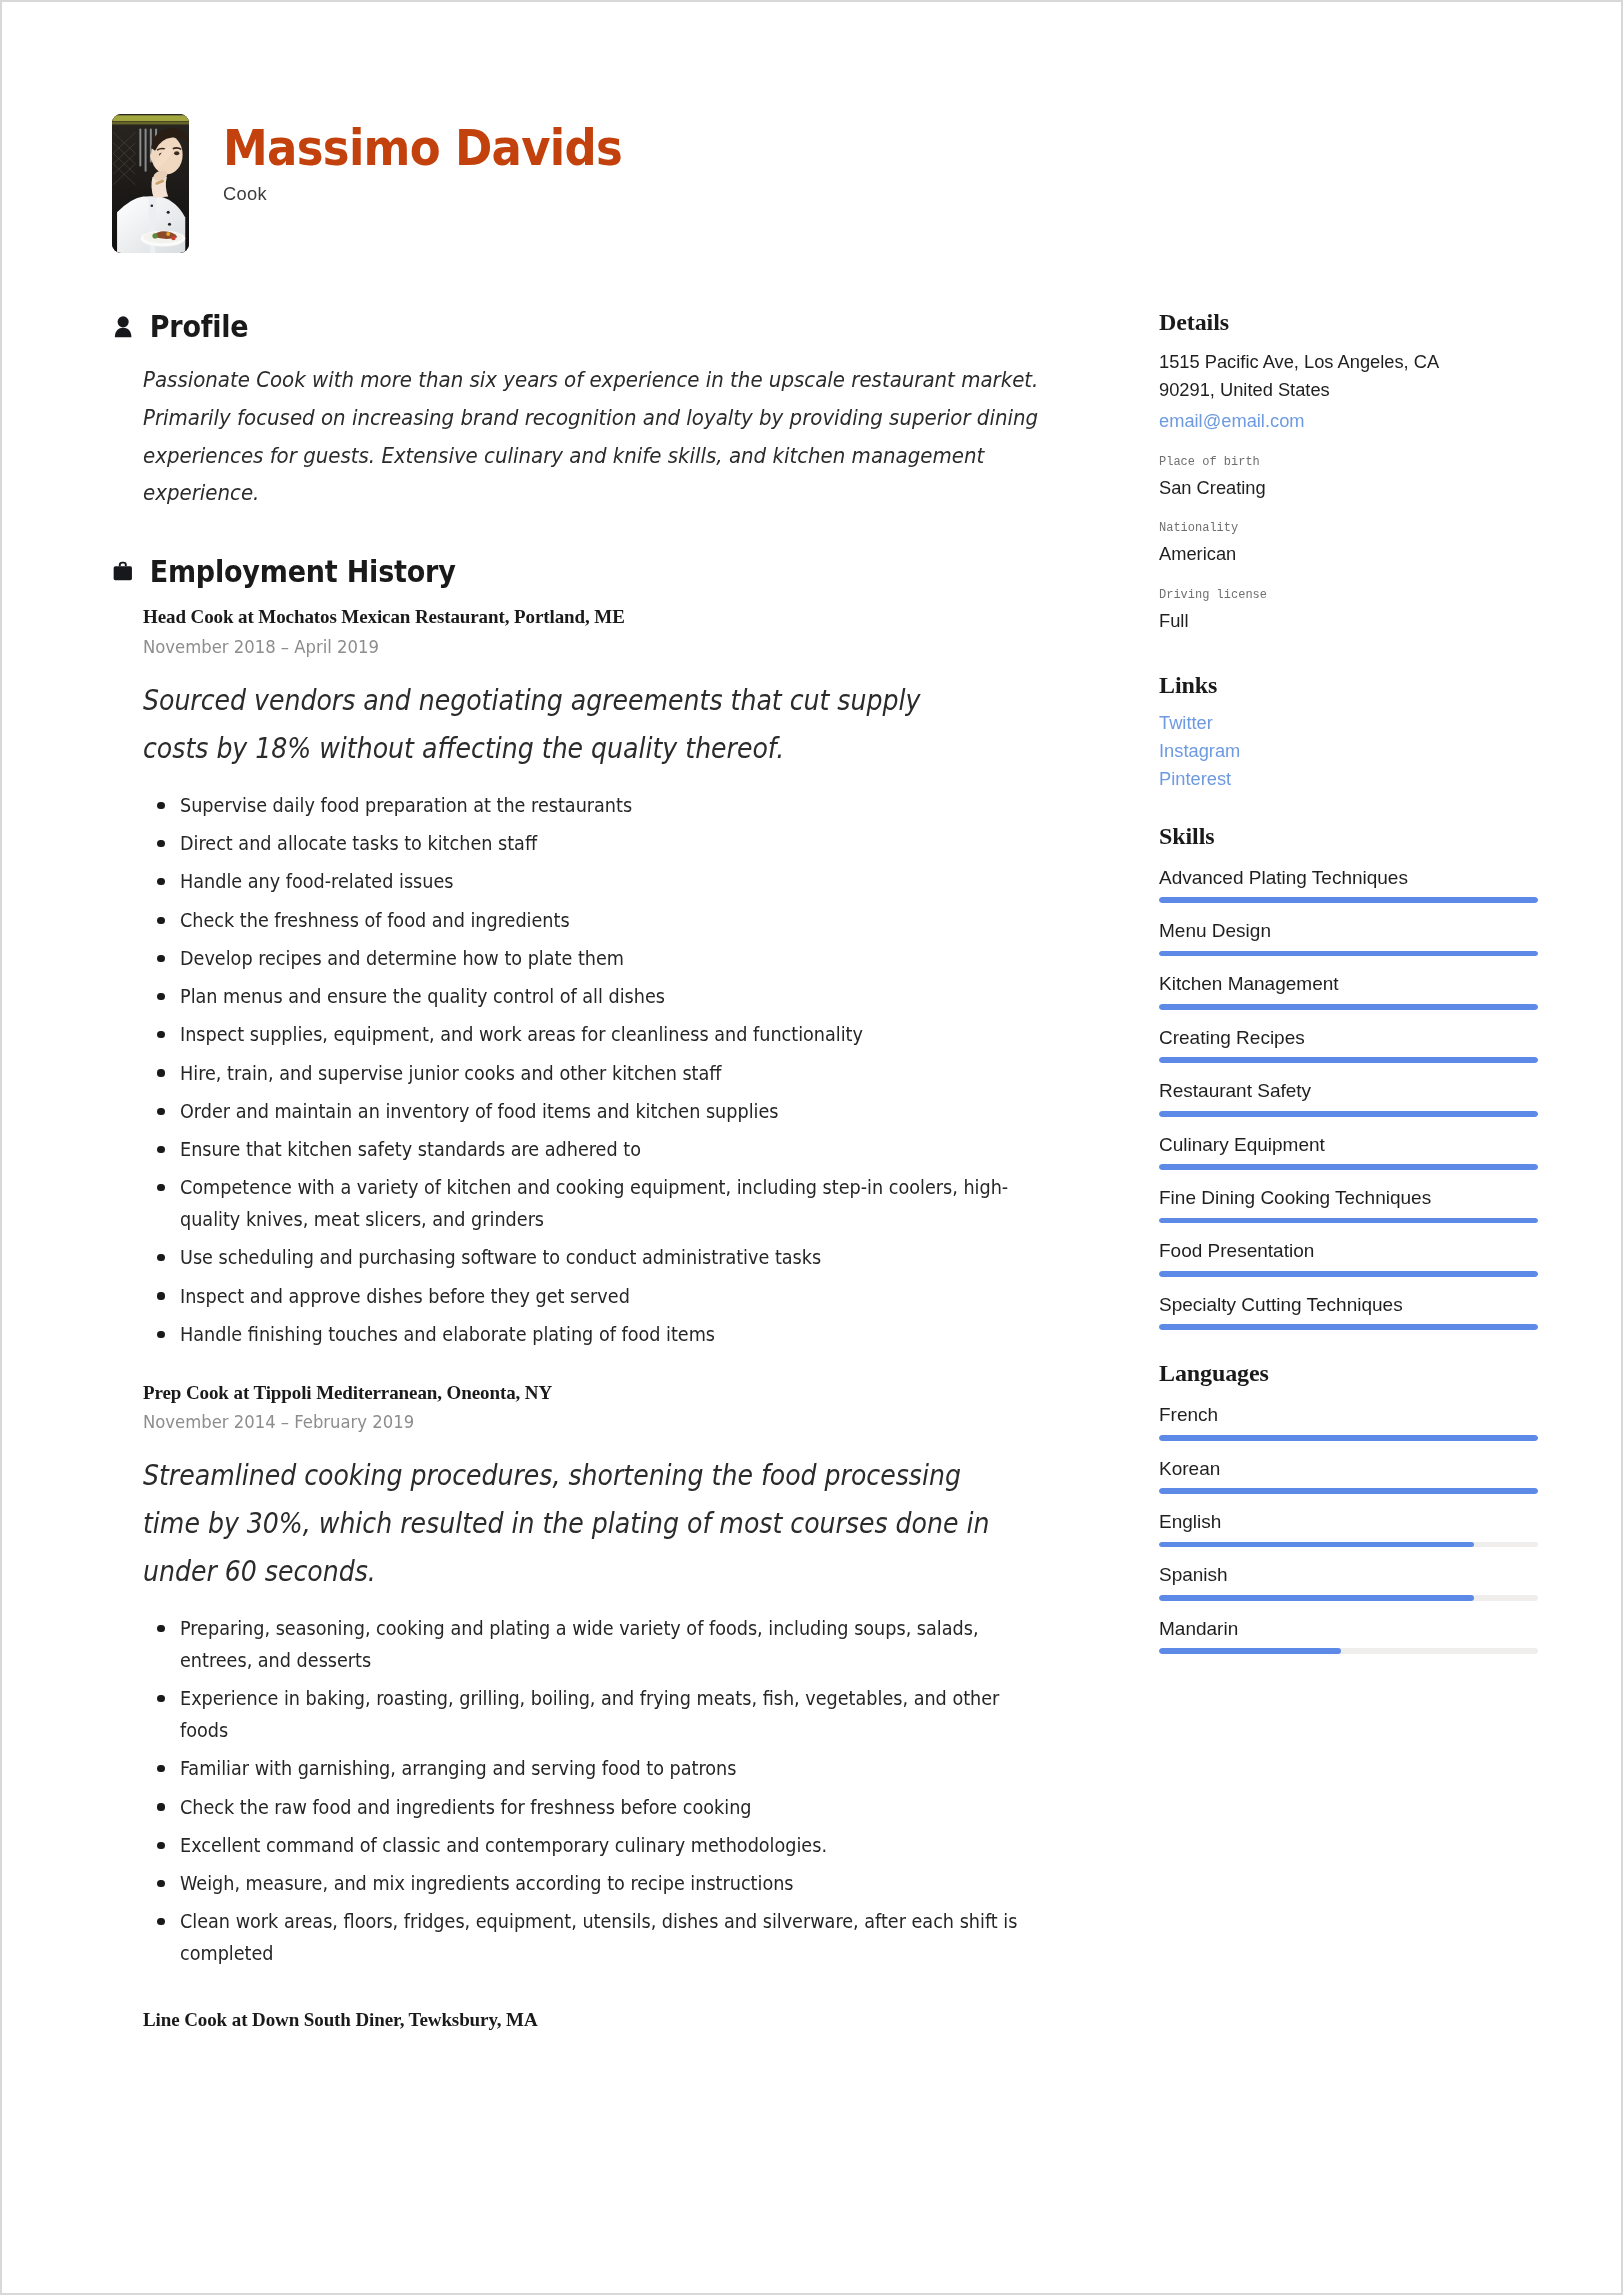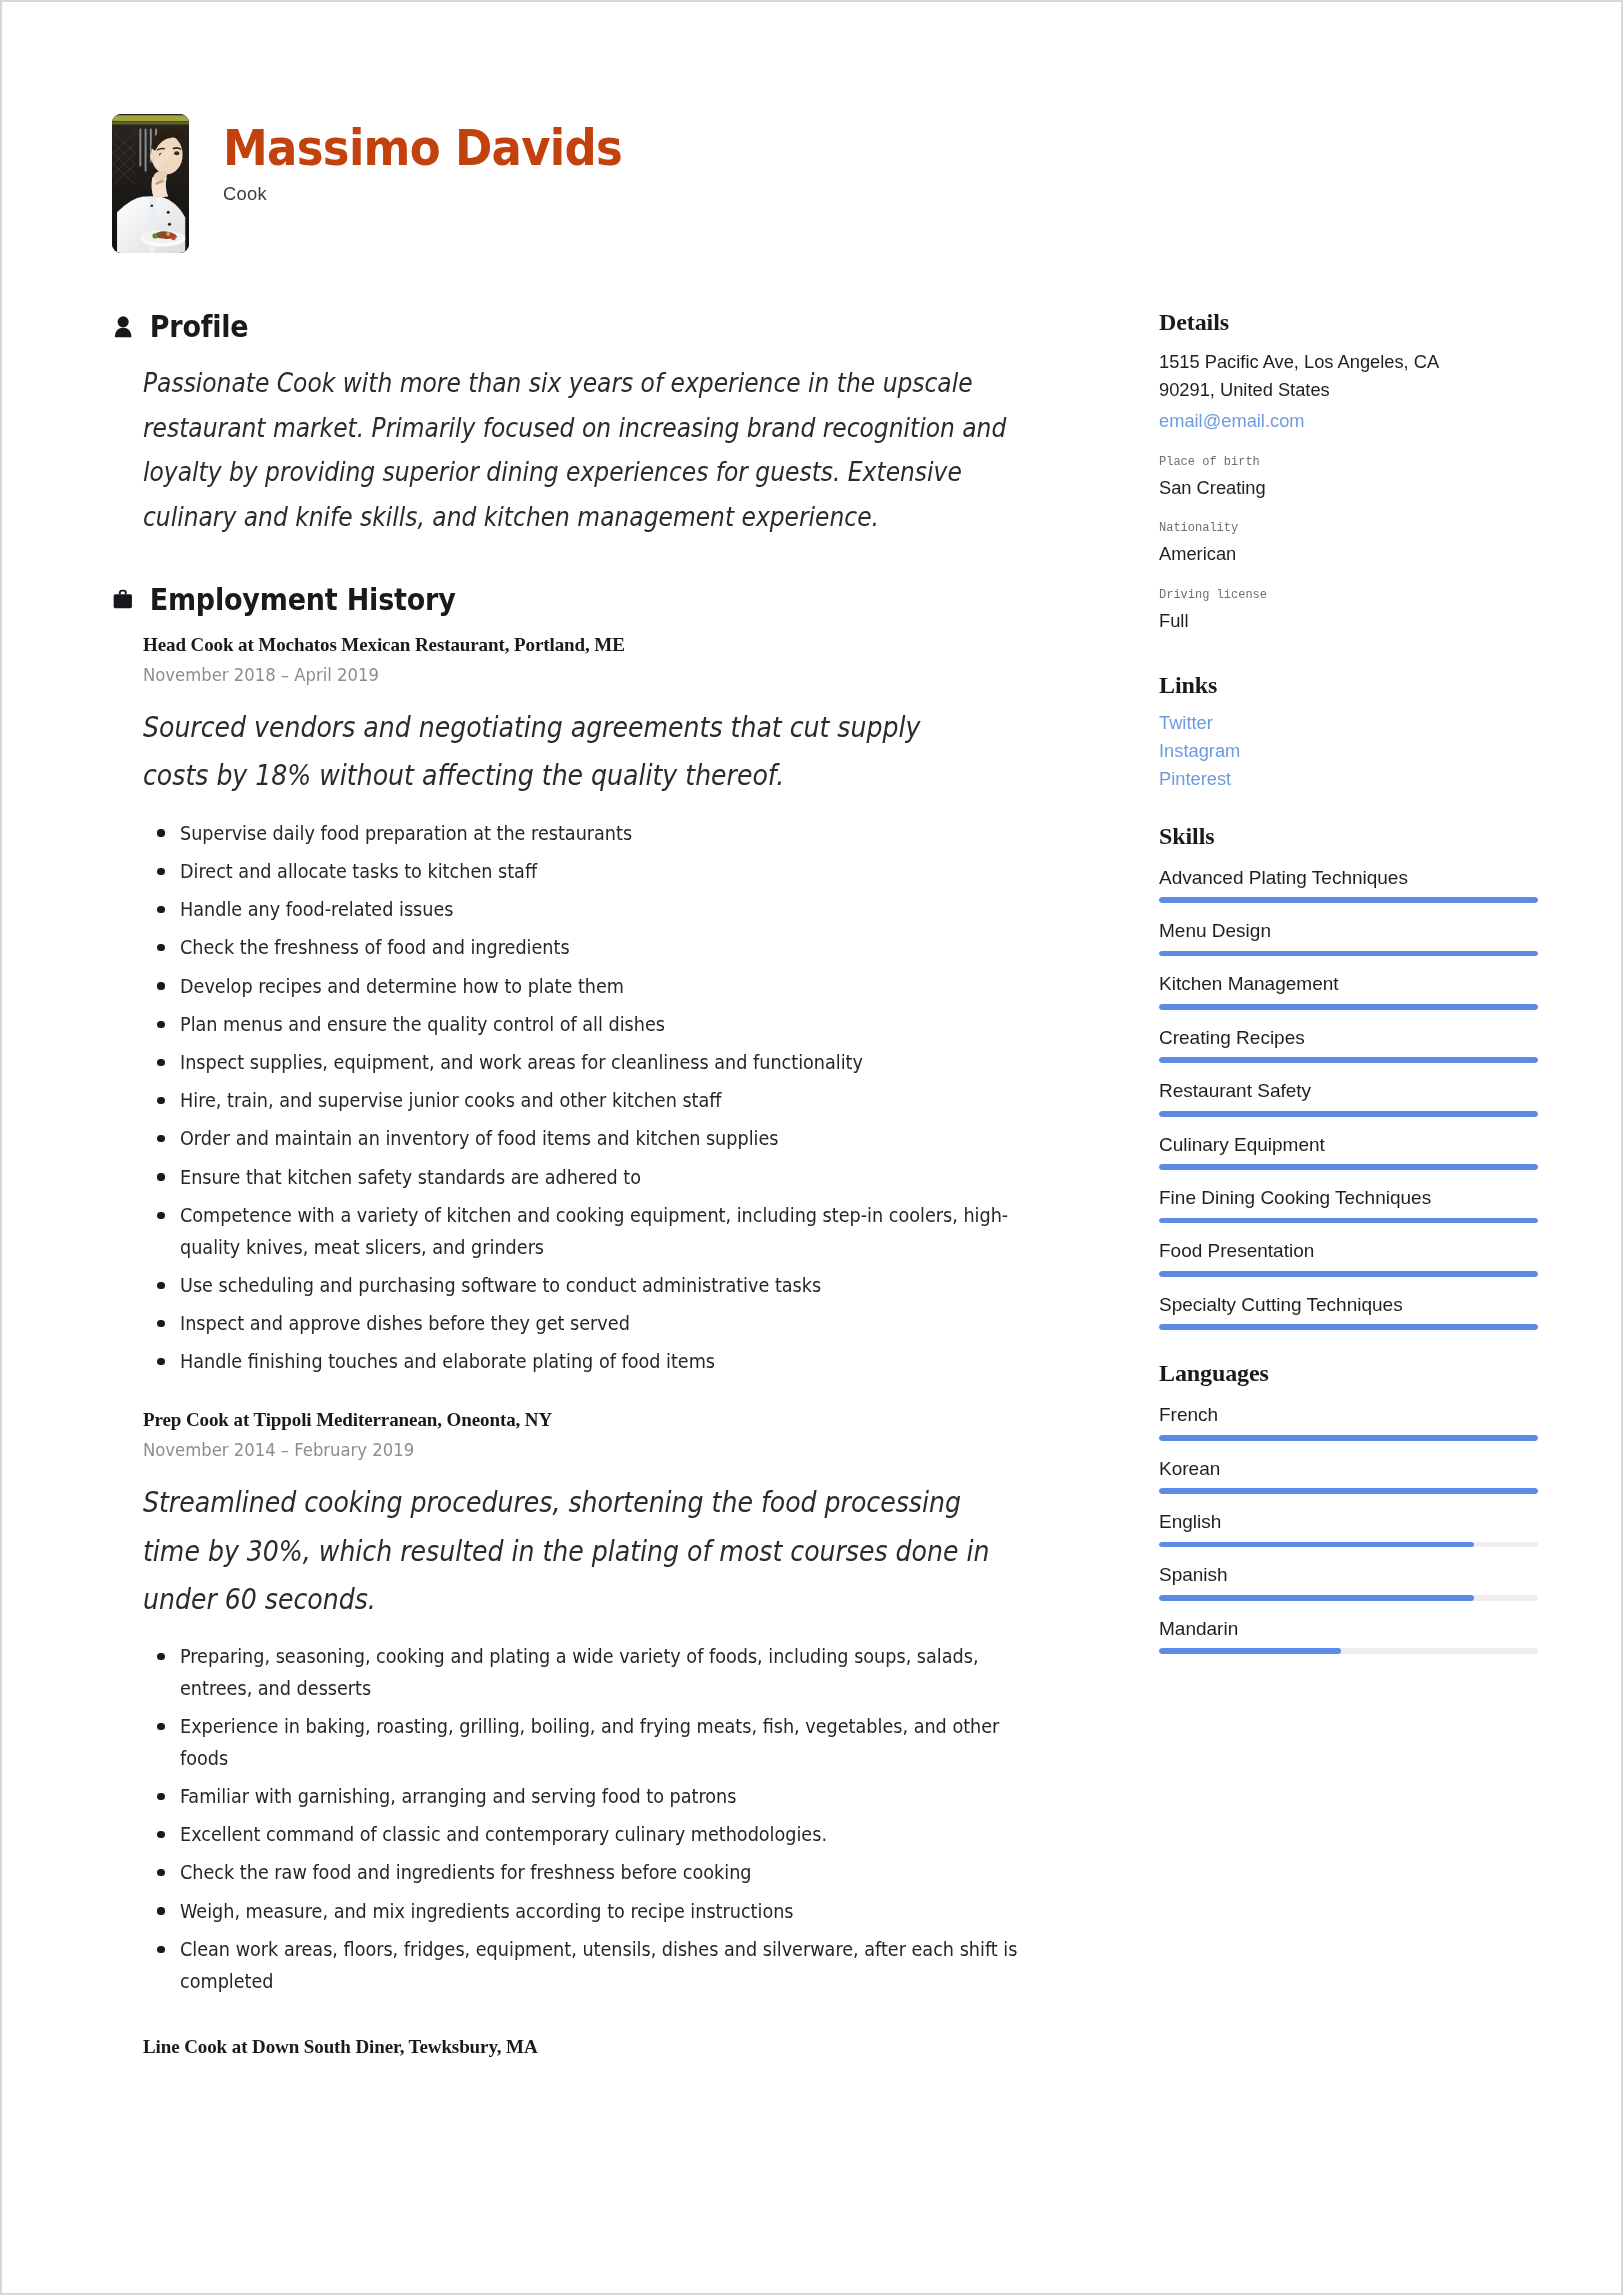--- a/index.html
+++ b/index.html
@@ -99,21 +99,21 @@
   .sec-title {
     font-family: "DejaVu Sans Condensed", "Liberation Sans Narrow", "Liberation Sans", sans-serif;
     font-size: 30px;
     font-weight: bold;
     color: #1a1a1a;
     letter-spacing: -0.2px;
   }
   .para-italic {
     font-family: "DejaVu Sans Condensed", "Liberation Sans Narrow", "Liberation Sans", sans-serif;
     font-style: italic;
-    font-size: 26px;
+    font-size: 22px;
     line-height: 1.72;
     color: #2b2b2b;
     max-width: 912px;
     margin: 0 0 0 31px;
   }
   .job { margin-left: 31px; }
   .job-title {
     font-family: Liberation Serif, serif;
     font-size: 19px;
     font-weight: bold;
@@ -327,22 +327,22 @@
         </div>
 
         <div class="job" style="margin-top:31px">
           <div class="job-title">Prep Cook at Tippoli Mediterranean, Oneonta, NY</div>
           <div class="job-dates">November 2014  –  February 2019</div>
           <div class="job-desc">Streamlined cooking procedures, shortening the food processing time by 30%, which resulted in the plating of most courses done in under 60 seconds.</div>
           <ul class="bullets">
             <li>Preparing, seasoning, cooking and plating a wide variety of foods, including soups, salads, entrees, and desserts</li>
             <li>Experience in baking, roasting, grilling, boiling, and frying meats, fish, vegetables, and other foods</li>
             <li>Familiar with garnishing, arranging and serving food to patrons</li>
+            <li>Check the raw food and ingredients for freshness before cooking</li>
             <li>Excellent command of classic and contemporary culinary methodologies.</li>
-            <li>Check the raw food and ingredients for freshness before cooking</li>
             <li>Weigh, measure, and mix ingredients according to recipe instructions</li>
             <li>Clean work areas, floors, fridges, equipment, utensils, dishes and silverware, after each shift is completed</li>
           </ul>
         </div>
 
         <div class="job" style="margin-top:39px">
           <div class="job-title">Line Cook at Down South Diner, Tewksbury, MA</div>
         </div>
       </div>
     </div>

